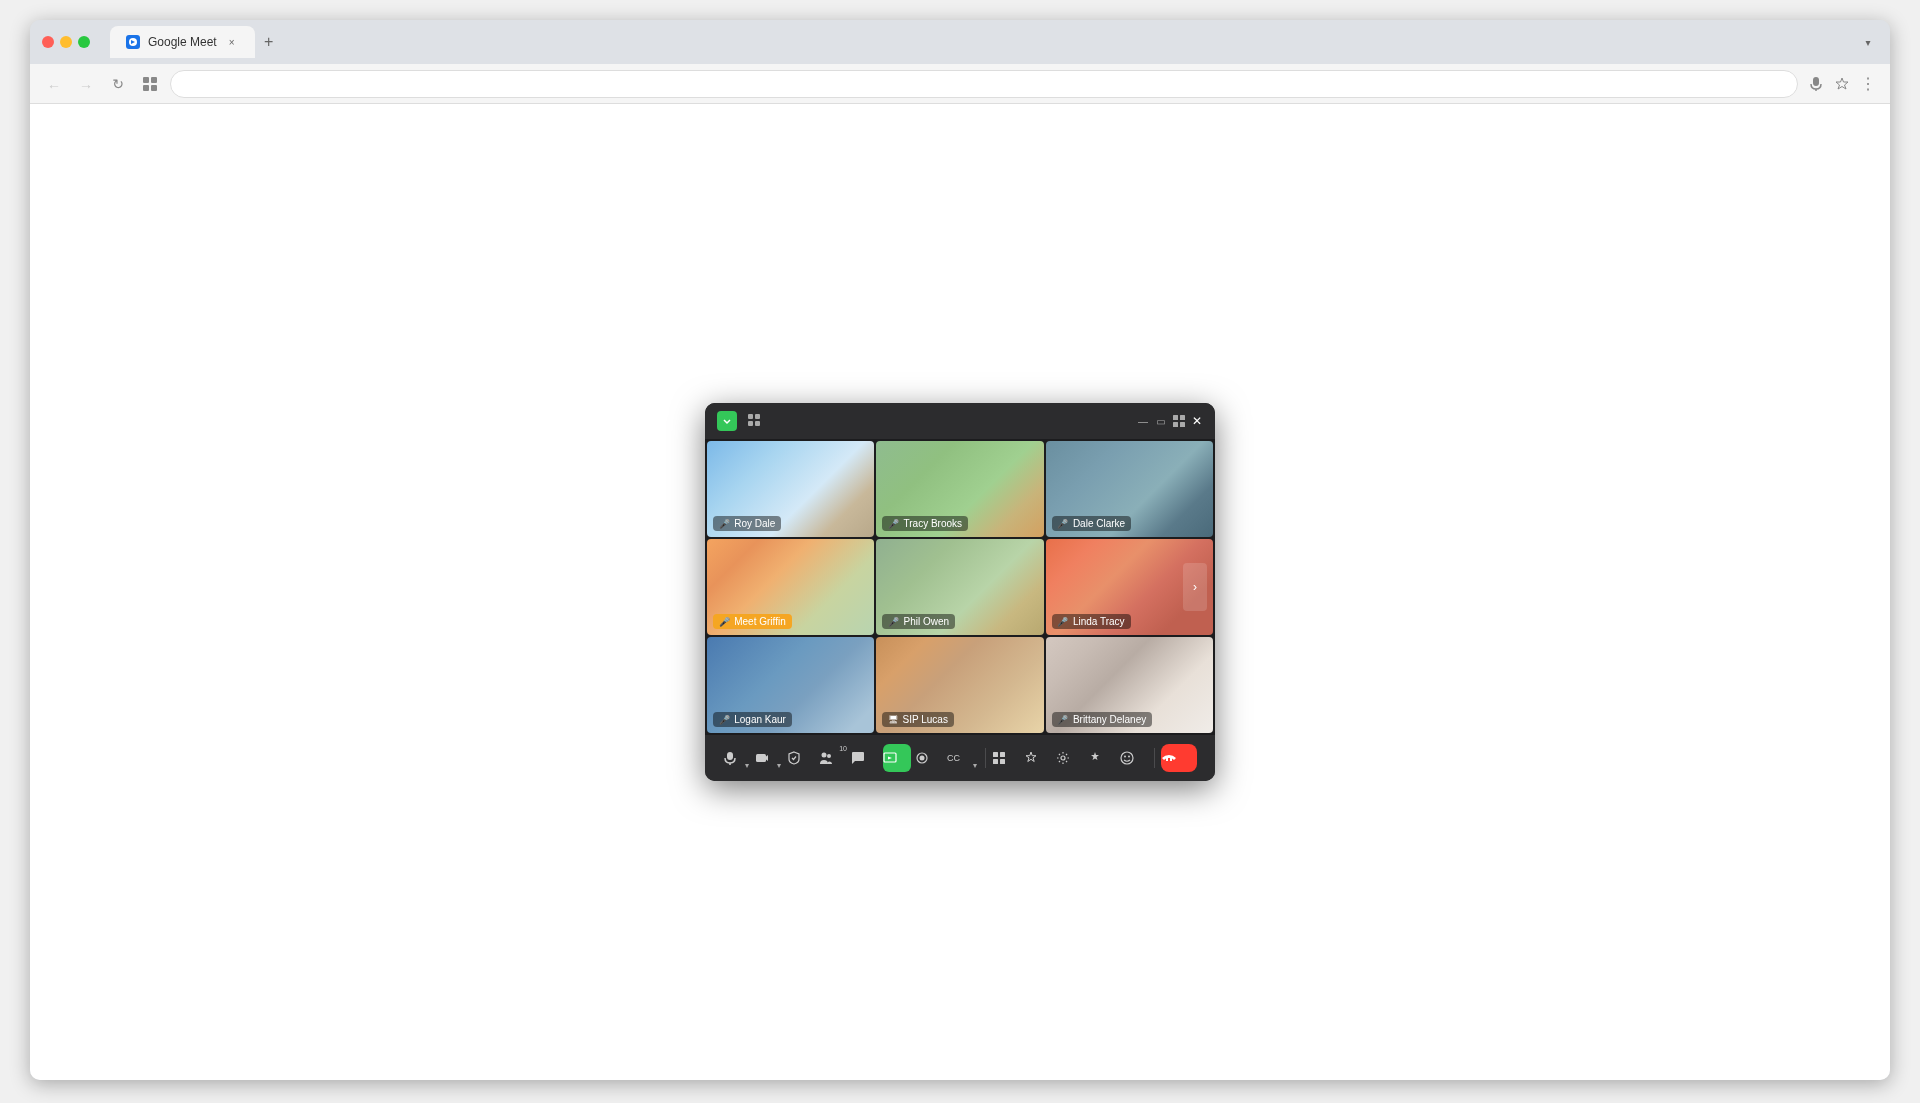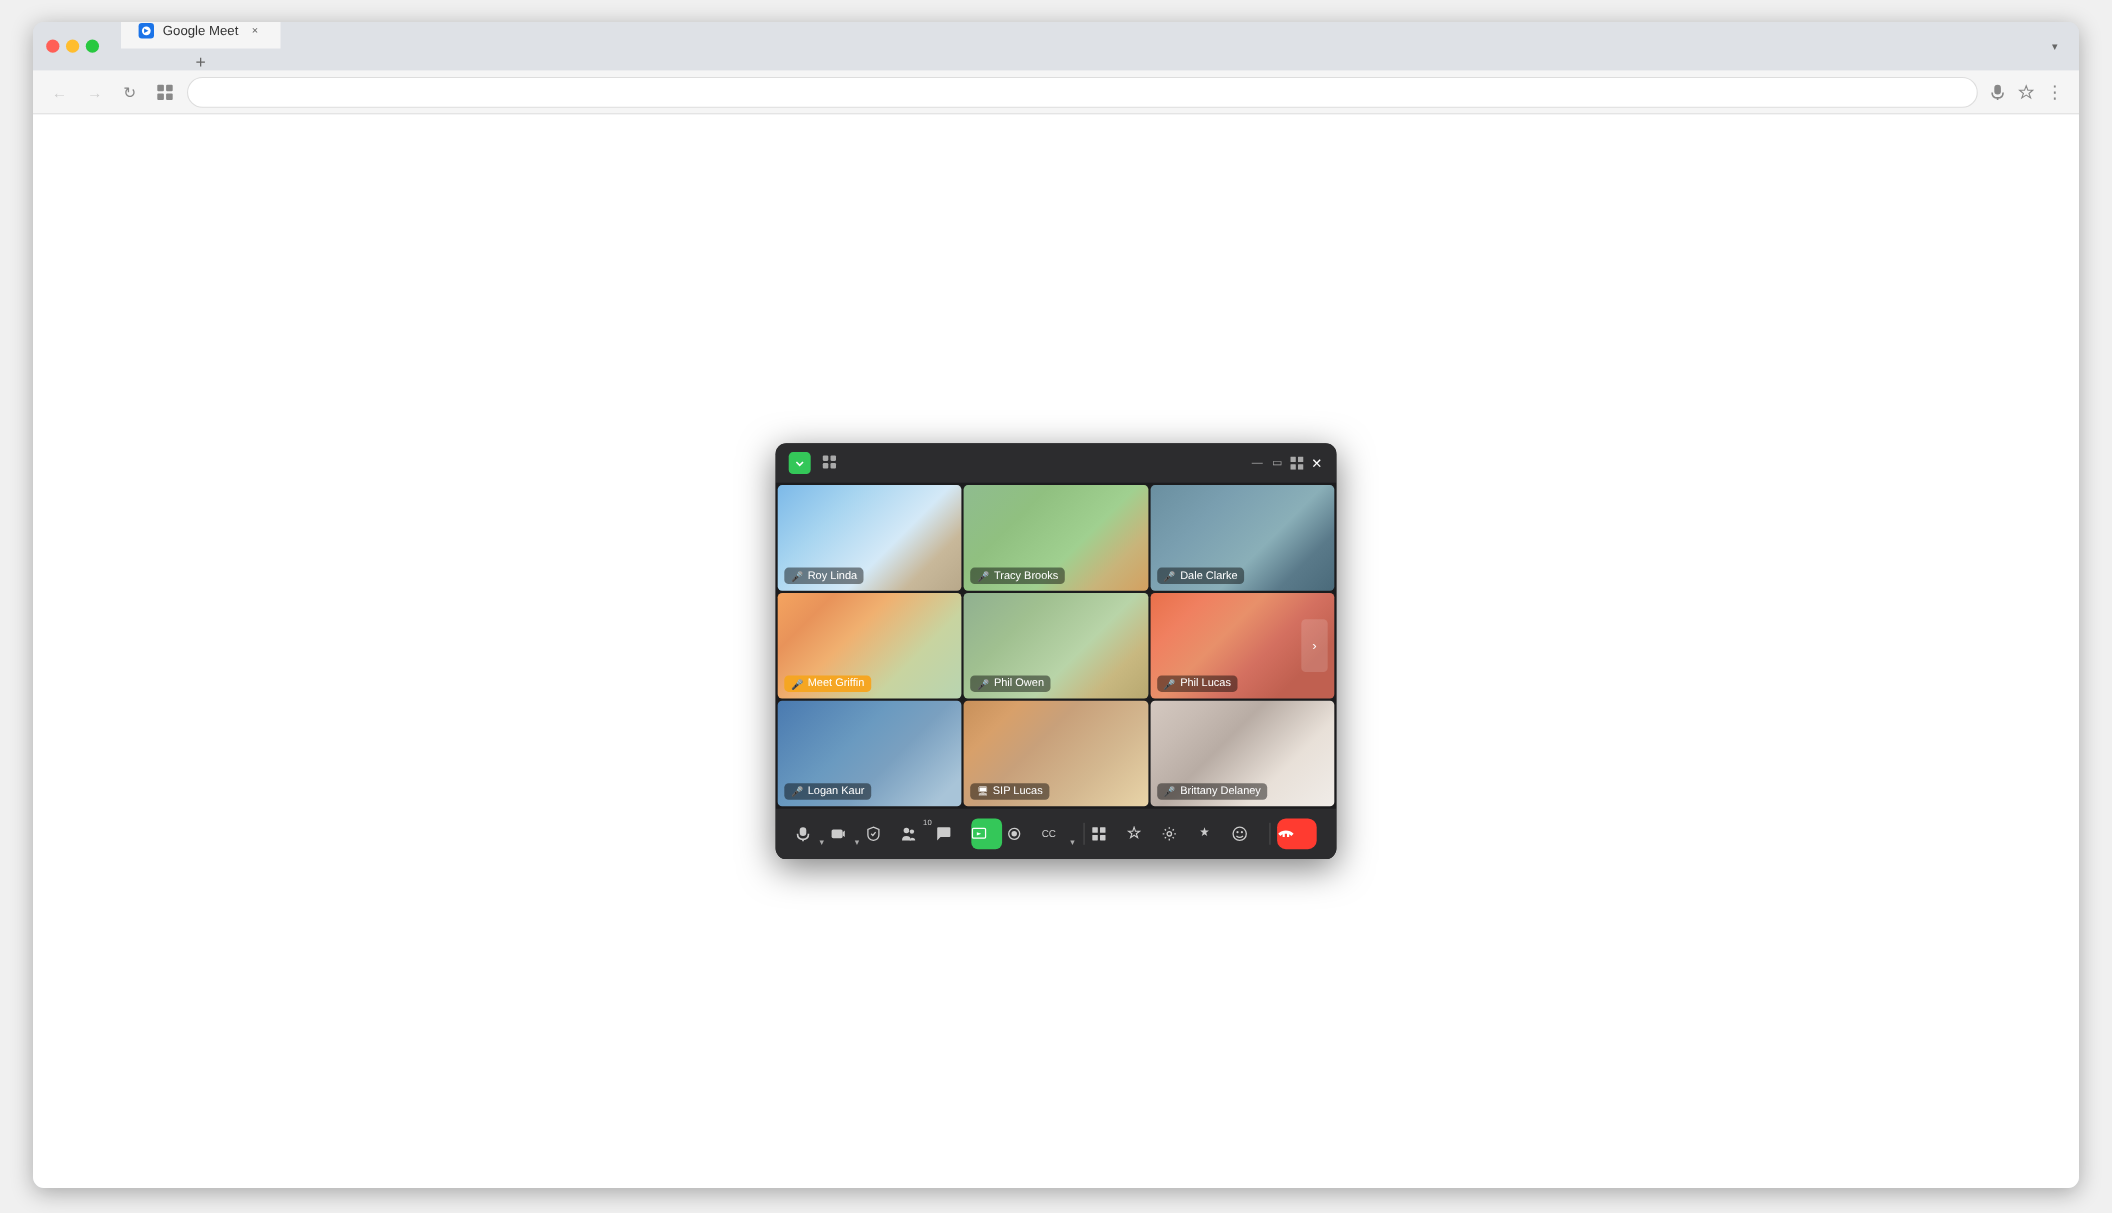--- a/index.html
+++ b/index.html
@@ -46,21 +46,20 @@
     }
     .tl-red { background: #ff5f57; }
     .tl-yellow { background: #ffbd2e; }
     .tl-green { background: #28c840; }
 
     .tab-bar {
       display: flex;
       align-items: center;
       margin-left: 12px;
       gap: 0;
-      flex-direction: column;
     }
 
     .tab {
       background: #f5f5f5;
       border-radius: 8px 8px 0 0;
       padding: 6px 16px;
       display: flex;
       align-items: center;
       gap: 8px;
       height: 32px;
@@ -442,21 +441,21 @@
           </div>
           <div class="win-ctrl win-ctrl-active" style="color:white; font-size:12px;">✕</div>
         </div>
       </div>
 
       <div class="video-grid">
 
         <div class="video-cell person-roy">
           <div class="video-name-tag">
             <span class="mic-icon mic-active">🎤</span>
-            <span>Roy Linda</span>
+            <span>Roy Dale</span>
           </div>
         </div>
         <div class="video-cell person-tracy">
           <div class="video-name-tag">
             <span class="mic-icon mic-active">🎤</span>
             <span>Tracy Brooks</span>
           </div>
         </div>
         <div class="video-cell person-dale">
           <div class="video-name-tag">
@@ -473,21 +472,21 @@
         </div>
         <div class="video-cell person-phil">
           <div class="video-name-tag">
             <span class="mic-icon mic-muted">🎤</span>
             <span>Phil Owen</span>
           </div>
         </div>
         <div class="video-cell person-linda">
           <div class="video-name-tag">
             <span class="mic-icon mic-muted">🎤</span>
-            <span>Phil Lucas</span>
+            <span>Linda Tracy</span>
           </div>
         </div>
 
         <div class="video-cell person-logan">
           <div class="video-name-tag">
             <span class="mic-icon mic-muted">🎤</span>
             <span>Logan Kaur</span>
           </div>
         </div>
         <div class="video-cell person-sip">

